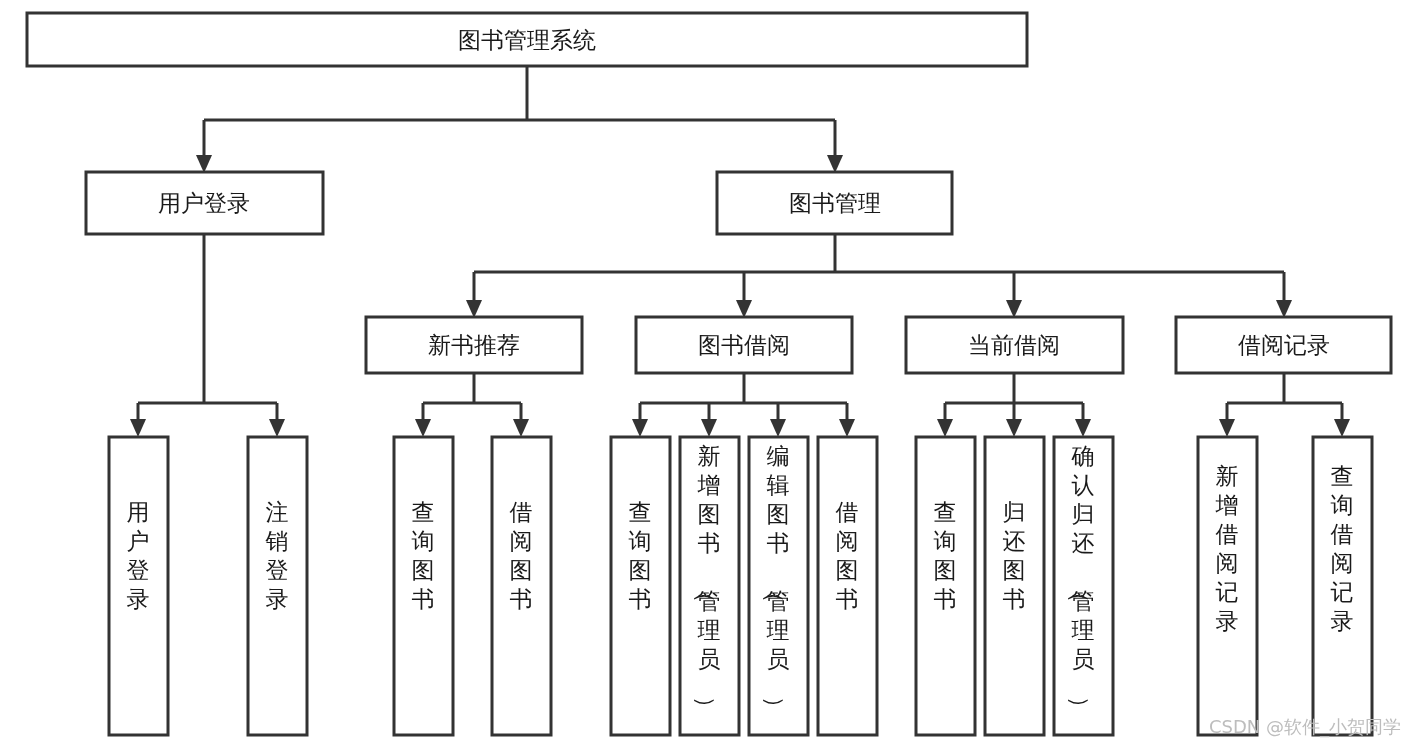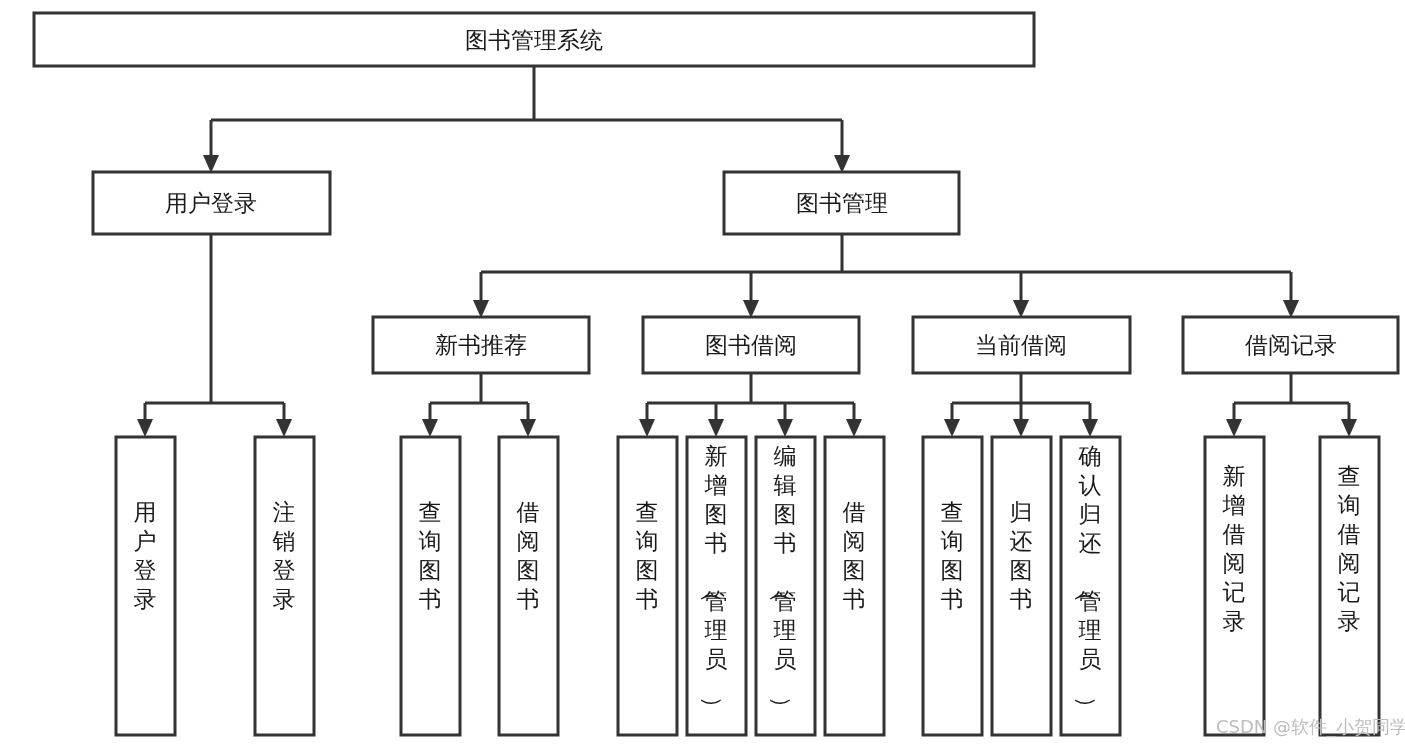--- a/index.html
+++ b/index.html
@@ -9,21 +9,21 @@
   }
   body {
     width: 1405px;
     height: 747px;
     font-family: "DejaVu Sans", "Liberation Sans", sans-serif;
     overflow: hidden;
     position: relative;
   }
   #diagram-root {
     position: absolute;
-    left: 12px;
+    left: 5px;
     top: 0;
     width: 1277px;
     height: 747px;
   }
   svg.flowchart {
     display: block;
     width: 1405px;
     height: 747px;
   }
   .node-box {

